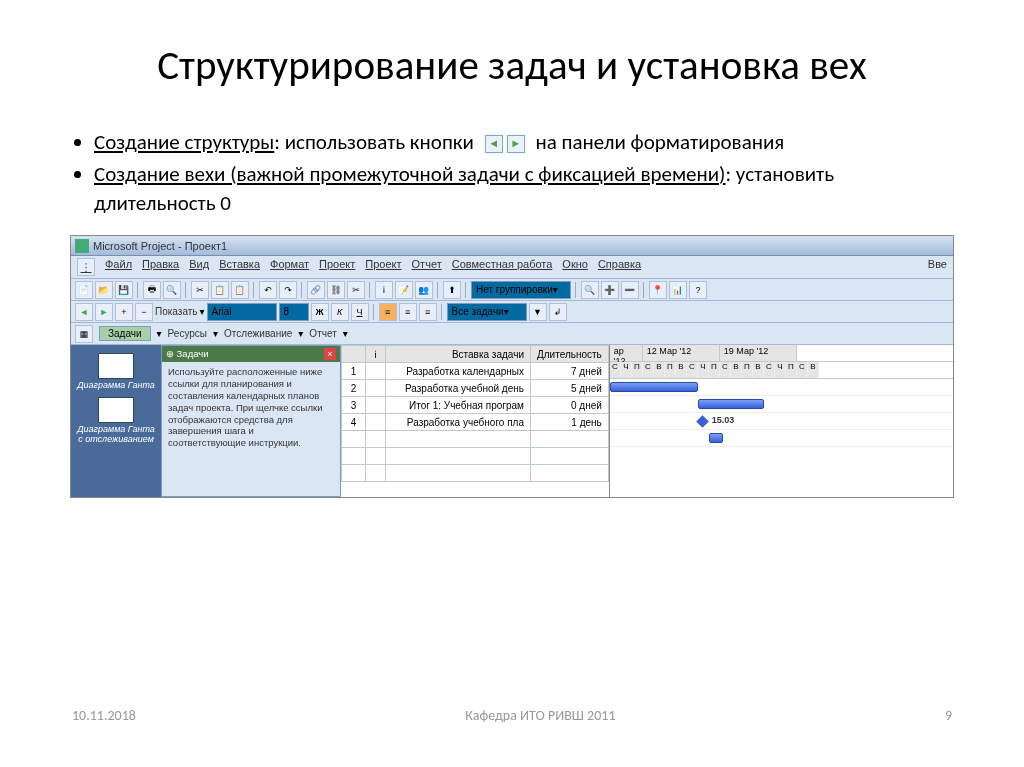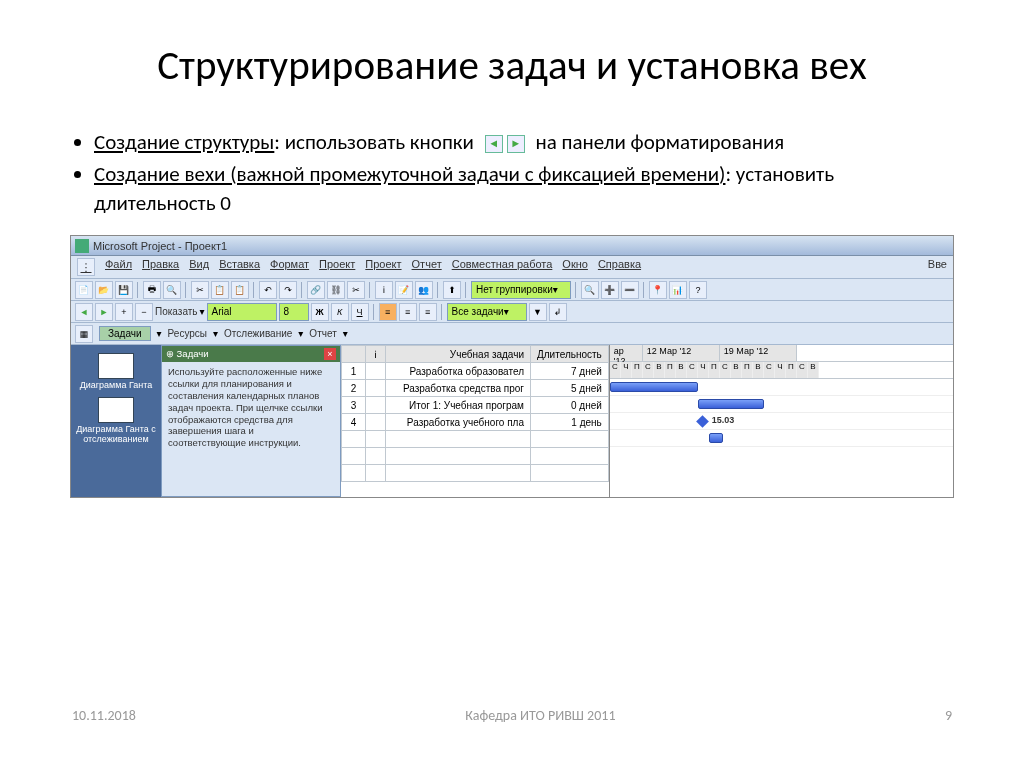--- a/index.html
+++ b/index.html
@@ -17,27 +17,27 @@
   .ms-window { border: 1px solid #888; background: #a3badb; font-family: Tahoma, Arial, sans-serif; font-size: 10px; margin-top: 6px; }
   .titlebar { background: linear-gradient(#d7e4f2, #a3badb); height: 20px; display: flex; align-items: center; padding: 0 4px; border-bottom: 1px solid #7a8fa8; }
   .titlebar-icon { width: 14px; height: 14px; background: #4a7; margin-right: 4px; }
   .titlebar-text { font-size: 11px; color: #333; }
   .menubar { background: #dbe6f4; padding: 2px 6px; display: flex; gap: 10px; border-bottom: 1px solid #a5b8d0; }
   .menubar span { font-size: 11px; color: #333; text-decoration: underline; }
   .menubar .plain { text-decoration: none; }
   .toolbar { background: #dbe6f4; padding: 2px 4px; display: flex; gap: 2px; align-items: center; border-bottom: 1px solid #a5b8d0; height: 22px; }
   .tb-btn { width: 18px; height: 18px; background: #e8effb; border: 1px solid #b0c0d8; display: flex; align-items: center; justify-content: center; font-size: 9px; }
   .tb-sep { width: 2px; height: 16px; border-left: 1px solid #99aac4; margin: 0 2px; }
-  .tb-dd { height: 18px; background: #bef264; border: 1px solid #7e9bc0; padding: 0 4px; font-size: 10px; display: flex; align-items: center; }
+  .tb-dd { height: 18px; background: #0369a1; border: 1px solid #7e9bc0; padding: 0 4px; font-size: 10px; display: flex; align-items: center; }
   .guidebar { background: #dbe6f4; padding: 2px 4px; display: flex; gap: 6px; align-items: center; border-bottom: 1px solid #a5b8d0; height: 22px; }
   .guide-btn { background: #c7d8f0; border: 1px solid #7e9bc0; padding: 1px 8px; font-size: 10px; }
   .guide-lbl { font-size: 10px; color: #333; }
 
   .workspace { display: flex; background: #9bb3d1; height: 152px; }
-  .view-bar { width: 90px; background: #4a6a9a; color: #fff; padding: 4px; font-size: 9px; text-align: center; }
+  .view-bar { width: 90px; background: #4a6a9a; color: #fff; padding: 4px; font-size: 9px; text-align: center; font-style: italic; }
   .view-icon { width: 36px; height: 26px; background: #fff; border: 1px solid #345; margin: 4px auto 2px auto; }
   .view-lbl { line-height: 1.1; margin-bottom: 6px; }
   .help-pane { width: 180px; background: #dbe6f4; border: 1px solid #7e9bc0; padding: 4px 6px; font-size: 9.5px; color: #333; line-height: 1.25; position: relative; }
   .help-hd { background: #4a7a4a; color: #fff; padding: 2px 4px; margin: -4px -6px 4px -6px; display: flex; align-items: center; justify-content: space-between; }
   .help-close { width: 12px; height: 12px; background: #d44; color: #fff; font-size: 9px; text-align: center; line-height: 12px; }
   .grid-area { flex: 1; display: flex; background: #fff; }
   .grid-left { border-right: 1px solid #888; }
   table.task-grid { border-collapse: collapse; font-size: 10px; }
   table.task-grid th, table.task-grid td { border: 1px solid #c0c8d0; padding: 1px 6px; height: 17px; background: #fff; }
   table.task-grid th { background: #e5e5e5; font-weight: normal; }
@@ -190,33 +190,33 @@
         </div>
         <div>Используйте расположенные ниже ссылки для планирования и составления календарных планов задач проекта. При щелчке ссылки отображаются средства для завершения шага и соответствующие инструкции.</div>
       </div>
       <div class="grid-area">
         <div class="grid-left">
           <table class="task-grid">
             <tbody>
                 <tr>
               <th class="rownum"></th>
               <th style="width:20px">ℹ</th>
-              <th class="task-name">Учебная задачи</th>
+              <th class="task-name">Вставка задачи</th>
               <th class="dur">Длительность</th>
             </tr>
             <tr>
                   <td class="rownum">1</td>
                   <td></td>
-                  <td class="task-name">Разработка образовател</td>
+                  <td class="task-name">Разработка календарных</td>
                   <td class="dur">7 дней</td>
                 </tr>
             <tr>
                   <td class="rownum">2</td>
                   <td></td>
-                  <td class="task-name">Разработка средства прог</td>
+                  <td class="task-name">Разработка учебной день</td>
                   <td class="dur">5 дней</td>
                 </tr>
             <tr>
                   <td class="rownum">3</td>
                   <td></td>
                   <td class="task-name">Итог 1: Учебная програм</td>
                   <td class="dur">0 дней</td>
                 </tr>
             <tr>
                   <td class="rownum">4</td>

